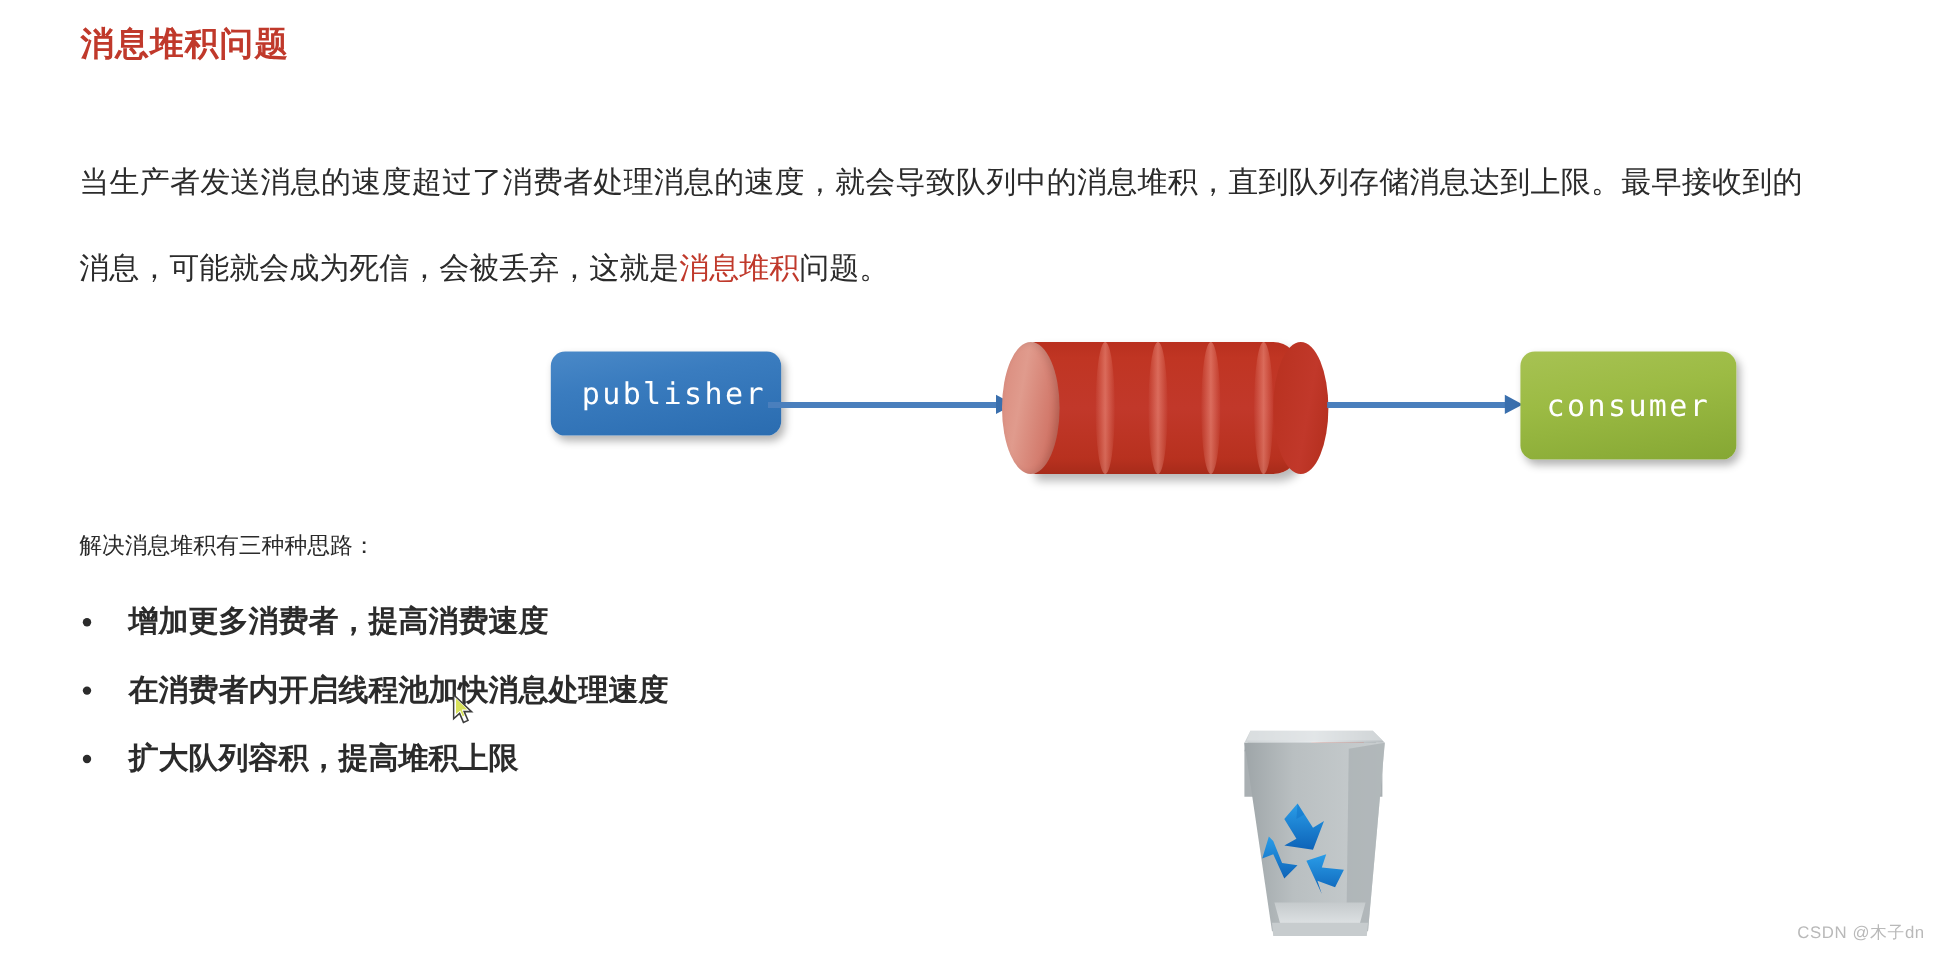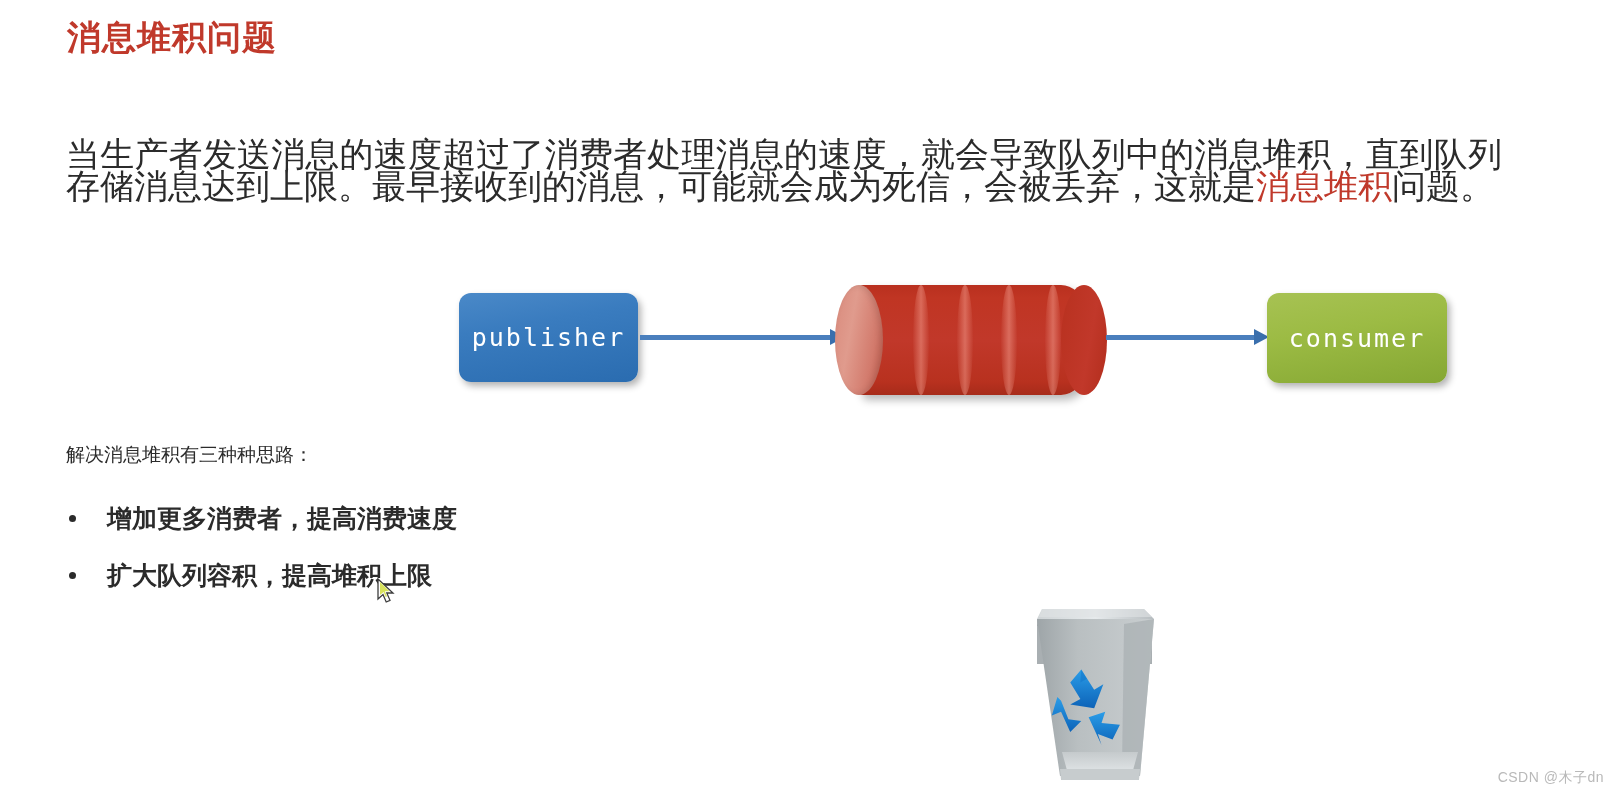--- a/index.html
+++ b/index.html
@@ -14,36 +14,36 @@
     overflow: hidden;
     font-family: "Liberation Sans", "DejaVu Sans", sans-serif;
     -webkit-font-smoothing: antialiased;
   }
 
   
   #page-title {
     position: absolute;
     left: 67px;
     top: 17px;
-    font-size: 34px;
+    font-size: 28px;
     font-weight: bold;
     color: #c0392b;
     letter-spacing: 1px;
     line-height: 40px;
     white-space: nowrap;
   }
 
   
   #intro-paragraph {
     position: absolute;
     left: 66px;
-    top: 104px;
+    top: 91px;
     width: 1436px;
-    font-size: 34px;
-    line-height: 32px;
+    font-size: 25px;
+    line-height: 72px;
     color: #2b2b2b;
     text-align: justify;
     text-justify: inter-ideograph;
   }
   .hl-red { color: #c0392b; }
 
   
   #diagram {
     position: absolute;
     left: 0;
@@ -62,22 +62,23 @@
     font-family: "DejaVu Sans Mono", "Liberation Mono", monospace;
     font-size: 25px;
     letter-spacing: 2px;
     box-shadow: 3px 4px 7px rgba(0,0,0,0.30);
   }
 
   #publisher-node {
     left: 459px;
     top: 33px;
     width: 179px;
-    height: 89px;
+    height: 70px;
     background: linear-gradient(170deg, #4a89c8 0%, #3a7cbf 35%, #2a6cb0 100%);
+    padding-left: 13px;
   }
 
   #consumer-node {
     left: 1267px;
     top: 33px;
     width: 180px;
     height: 90px;
     background: linear-gradient(170deg, #a7c253 0%, #9cbb44 40%, #85a733 100%);
   }
 
@@ -245,20 +246,24 @@
     <span>consumer</span>
   </div>
 </div>
 
 <div id="solutions-heading">解决消息堆积有三种种思路：</div>
 
 <ul id="solutions-list">
   <li>
     <span class="dot"></span>
     <span>增加更多消费者，提高消费速度</span>
+  </li>
+  <li>
+    <span class="dot"></span>
+    <span>在消费者内开启线程池加快消息处理速度</span>
   </li>
   <li>
     <span class="dot"></span>
     <span>扩大队列容积，提高堆积上限</span>
   </li>
 </ul>
 
 <div id="trash-illustration">
   <svg width="205" height="231" viewBox="0 0 205 231">
     <defs>

